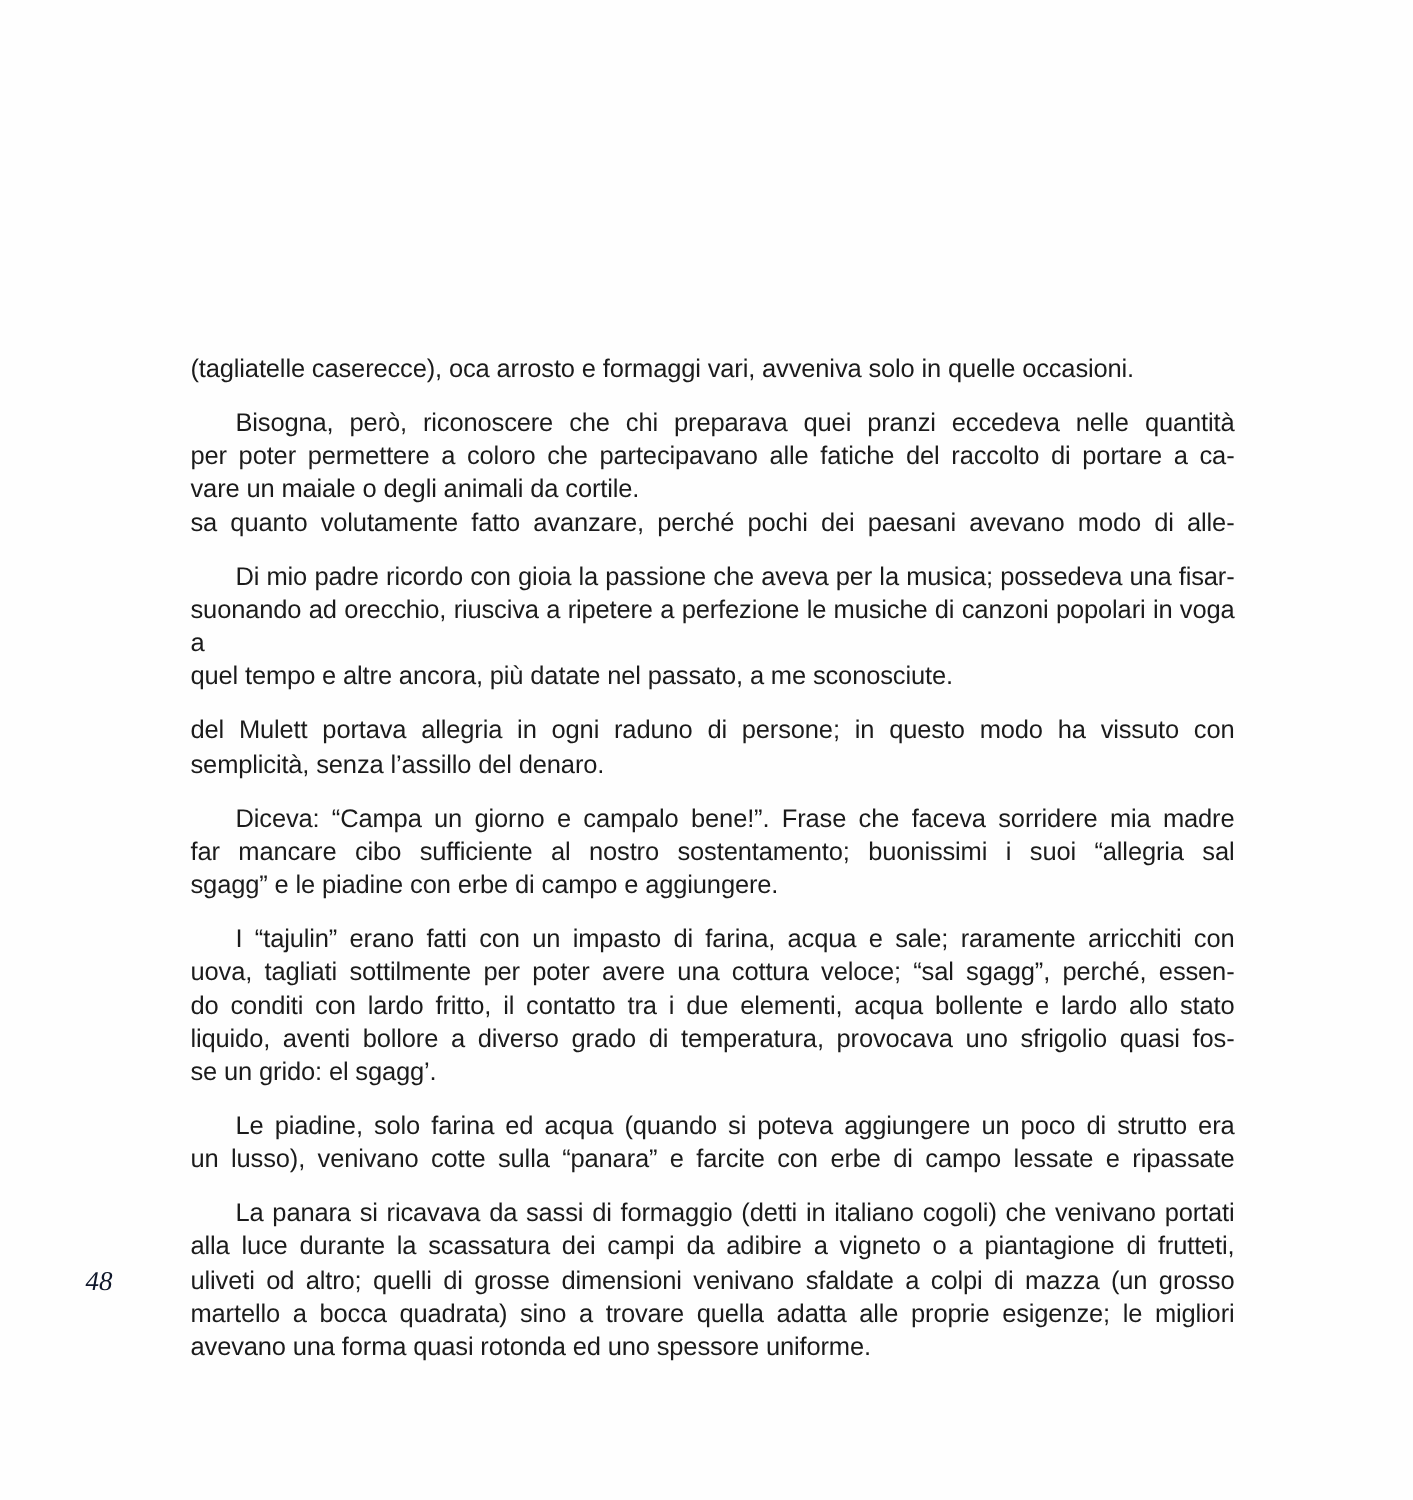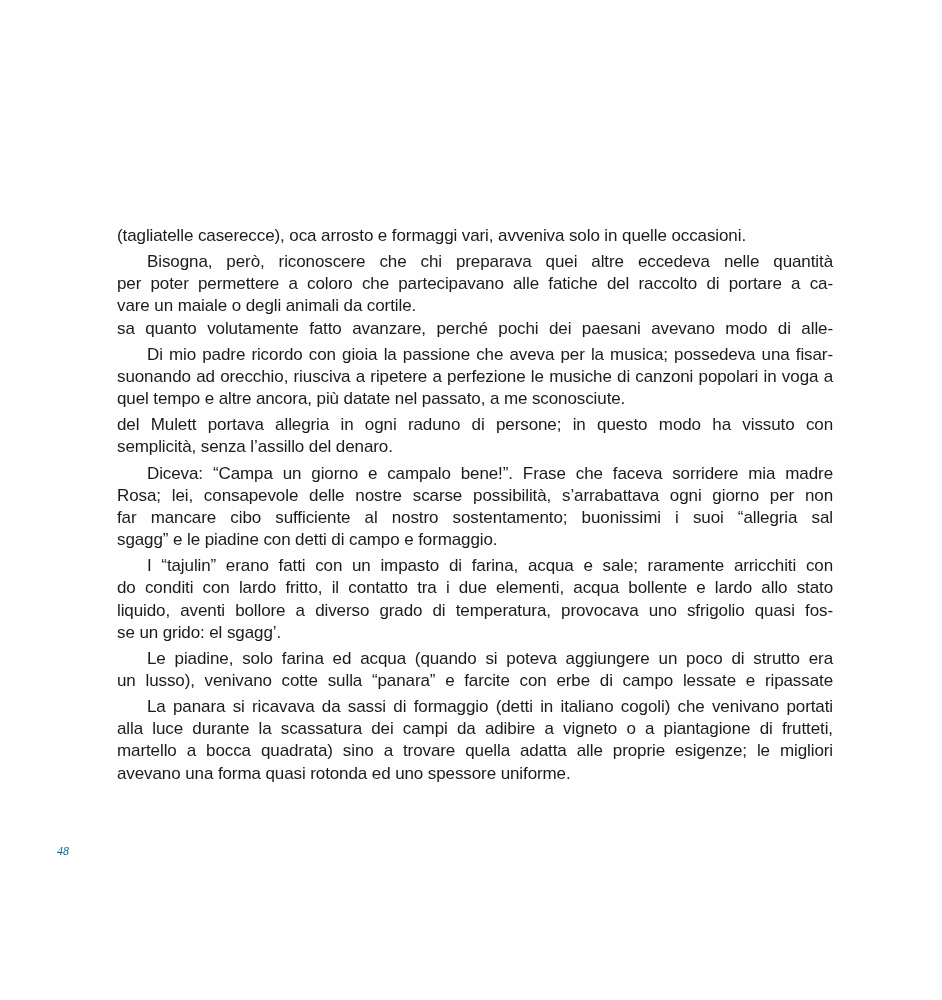--- a/index.html
+++ b/index.html
@@ -19,84 +19,85 @@
     position: absolute;
     left: 113px;
     top: 221px;
     width: 724px;
     color: #1b1b1b;
     font-size: 17px;
     line-height: 22.15px;
     letter-spacing: -0.1px;
   }
   .paragraph {
-    margin: 4px;
+    margin: 14px;
     padding: 0;
   }
   .line {
     text-align: justify;
     text-align-last: justify;
     min-height: 22.15px;
   }
   .line.last {
     text-align-last: left;
   }
   .line.indent {
     text-indent: 30px;
   }
   .page-number {
     position: absolute;
     left: 57px;
     top: 844px;
     font-family: "Liberation Serif", serif;
     font-style: italic;
-    font-size: 12px;
-    color: #0369a1;
+    font-size: 18px;
+    color: #0f172a;
   }
 </style>
 </head>
 <body>
 
 <div class="page">
   <div class="text-block">
       <div class="paragraph">
         <div class="line last">(tagliatelle caserecce), oca arrosto e formaggi vari, avveniva solo in quelle  occasioni.</div>
       </div>
       <div class="paragraph">
-        <div class="line indent">Bisogna, però, riconoscere che chi preparava quei altre eccedeva nelle quantità</div>
+        <div class="line indent">Bisogna, però, riconoscere che chi preparava quei pranzi eccedeva nelle quantità</div>
         <div class="line">per poter permettere a coloro che partecipavano alle fatiche del raccolto di portare a ca-</div>
         <div class="line last">vare un maiale o degli animali da cortile.</div>
         <div class="line">sa  quanto volutamente fatto avanzare, perché pochi dei paesani avevano modo di alle-</div>
       </div>
       <div class="paragraph">
         <div class="line indent">Di mio padre ricordo con gioia la passione che aveva per la musica; possedeva una fisar-</div>
         <div class="line">suonando ad orecchio, riusciva a ripetere a perfezione le musiche di canzoni popolari in voga a</div>
         <div class="line last">quel tempo e altre ancora, più datate nel passato, a me sconosciute.</div>
       </div>
       <div class="paragraph">
         <div class="line">del Mulett portava allegria in ogni raduno di persone; in questo modo ha vissuto con</div>
         <div class="line last">semplicità, senza l’assillo del denaro.</div>
       </div>
       <div class="paragraph">
         <div class="line indent">Diceva: “Campa un giorno e campalo bene!”. Frase che faceva sorridere mia madre</div>
-        <div class="line">Rosa; lei, consapevole delle nostre scarse possibilità, s’arrabattava ogni giorno per non</div>
         <div class="line">far mancare cibo sufficiente al nostro sostentamento; buonissimi i suoi “allegria sal</div>
-        <div class="line last">sgagg” e le piadine con detti di campo e formaggio.</div>
+        <div class="line last">sgagg” e le piadine con erbe di campo e aggiungere.</div>
       </div>
       <div class="paragraph">
         <div class="line indent">I “tajulin” erano fatti con un impasto di farina, acqua e sale; raramente arricchiti con</div>
+        <div class="line">uova, tagliati sottilmente per poter avere una cottura veloce; “sal sgagg”, perché, essen-</div>
         <div class="line">do conditi con lardo fritto, il contatto tra i due elementi, acqua bollente e lardo allo stato</div>
         <div class="line">liquido, aventi bollore a diverso grado di temperatura, provocava uno sfrigolio quasi fos-</div>
         <div class="line last">se un grido: el sgagg’.</div>
       </div>
       <div class="paragraph">
         <div class="line indent">Le piadine, solo farina ed acqua (quando si poteva aggiungere un poco di strutto era</div>
         <div class="line">un lusso), venivano cotte sulla “panara” e farcite con erbe di campo lessate e ripassate</div>
       </div>
       <div class="paragraph">
         <div class="line indent">La panara si ricavava da sassi di formaggio (detti in italiano cogoli) che venivano portati</div>
         <div class="line">alla luce durante la scassatura dei campi da adibire a vigneto o a piantagione di frutteti,</div>
+        <div class="line">uliveti od altro; quelli di grosse dimensioni venivano sfaldate a colpi di mazza (un grosso</div>
         <div class="line">martello a bocca quadrata) sino a trovare quella adatta alle proprie esigenze; le migliori</div>
         <div class="line last">avevano una forma quasi rotonda ed uno spessore uniforme.</div>
       </div>
     </div>
   <div class="page-number">48</div>
 </div>
 
 </body></html>

